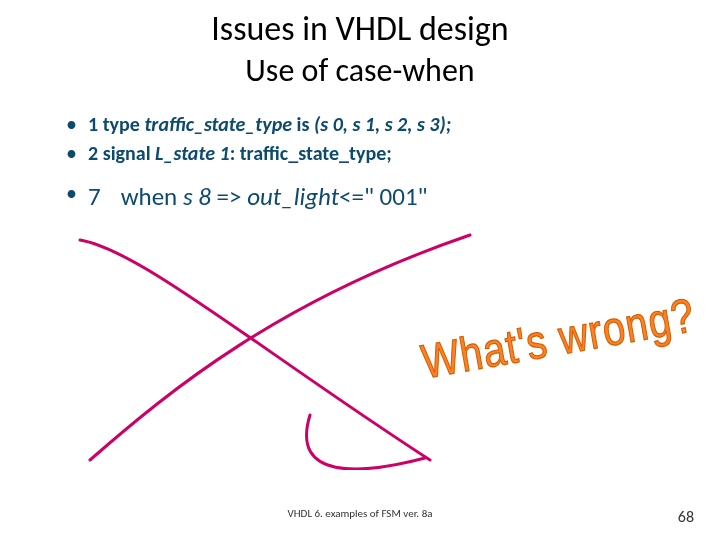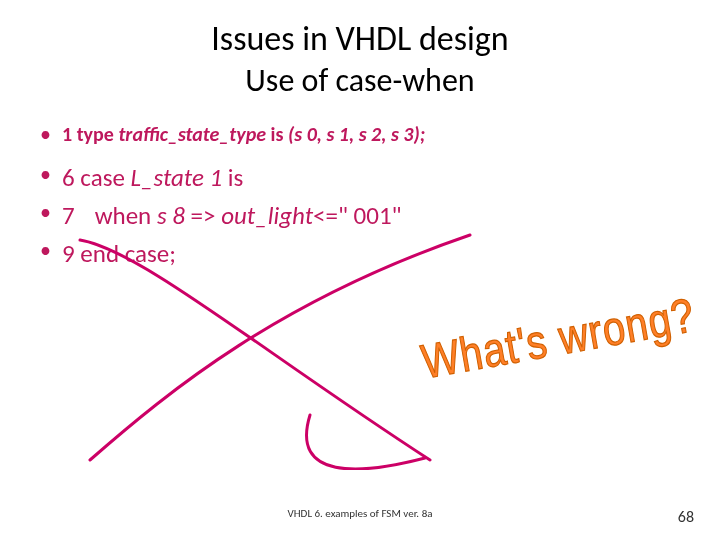--- a/index.html
+++ b/index.html
@@ -9,35 +9,36 @@
     background: #ffffff;
     font-family: Calibri, Arial, sans-serif;
     position: relative;
     overflow: hidden;
   }
   .title {
     text-align: center;
     font-size: 34px;
     font-weight: 400;
     color: #000;
-    padding-top: 18px;
+    padding-top: 8px;
   }
   .subtitle {
     text-align: center;
     font-size: 32px;
     font-weight: 400;
     color: #000;
     margin-top: 2px;
   }
   .content {
     padding: 22px 30px 0 34px;
     font-size: 21px;
-    color: #be185d;
+    color: #0c4a6e;
     line-height: 1.25;
     position: relative;
+    margin-left: 26px;
   }
   ul { list-style: none; }
   li {
     position: relative;
     padding-left: 28px;
     margin-bottom: 4px;
   }
   li::before {
     content: "•";
     position: absolute;
@@ -90,30 +91,29 @@
 <body>
 
 <div class="title">Issues in VHDL design</div>
 <div class="subtitle">Use of case-when</div>
 
 <div class="content">
   <ul class="group1">
     <li>
       <span class="bold"><span>1 </span><span>type </span><span class="ital">traffic_state_type</span><span> is </span><span class="ital">(s 0, s 1, s 2, s 3);</span></span>
     </li>
+    <li>
+      <span class="bold"><span>2 </span><span>signal </span><span class="ital">L_state 1</span><span>: traffic_state_type;</span></span>
+    </li>
   </ul>
 
   <ul class="group2">
     <li>
-      <span>6  case </span><span class="ital">L_state 1</span><span> is</span>
-    </li>
-    <li>
       <span>7</span><span class="indent"></span><span>when </span><span class="ital">s 8</span><span> =&gt; </span><span class="ital">out_light</span><span>&lt;=" 001"</span>
     </li>
-    <li>9 end case;</li>
   </ul>
 </div>
 
 <svg class="cross" viewBox="0 0 420 260">
   <path d="M 20 30 C 80 40, 200 140, 370 250" stroke="#cc0066" stroke-width="3" fill="none" stroke-linecap="round"></path>
   <path d="M 30 250 C 110 180, 220 90, 410 25" stroke="#cc0066" stroke-width="3" fill="none" stroke-linecap="round"></path>
   <path d="M 365 248 C 300 265, 230 270, 250 205" stroke="#cc0066" stroke-width="3" fill="none" stroke-linecap="round"></path>
 </svg>
 
 <div class="wrong">What's wrong?</div>

